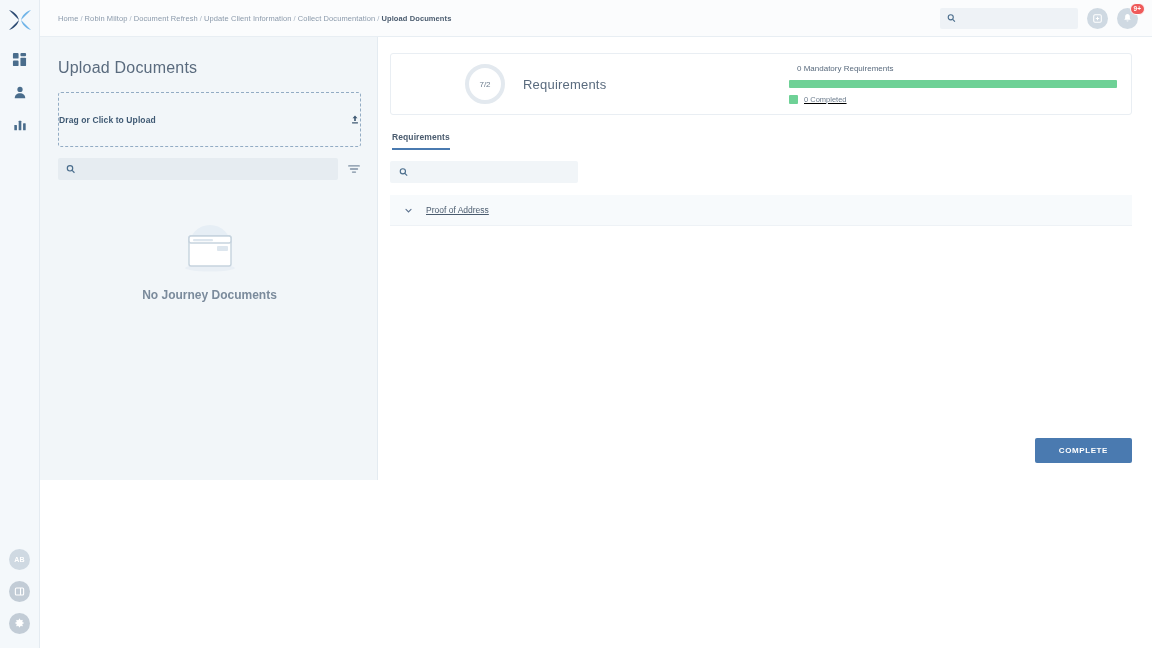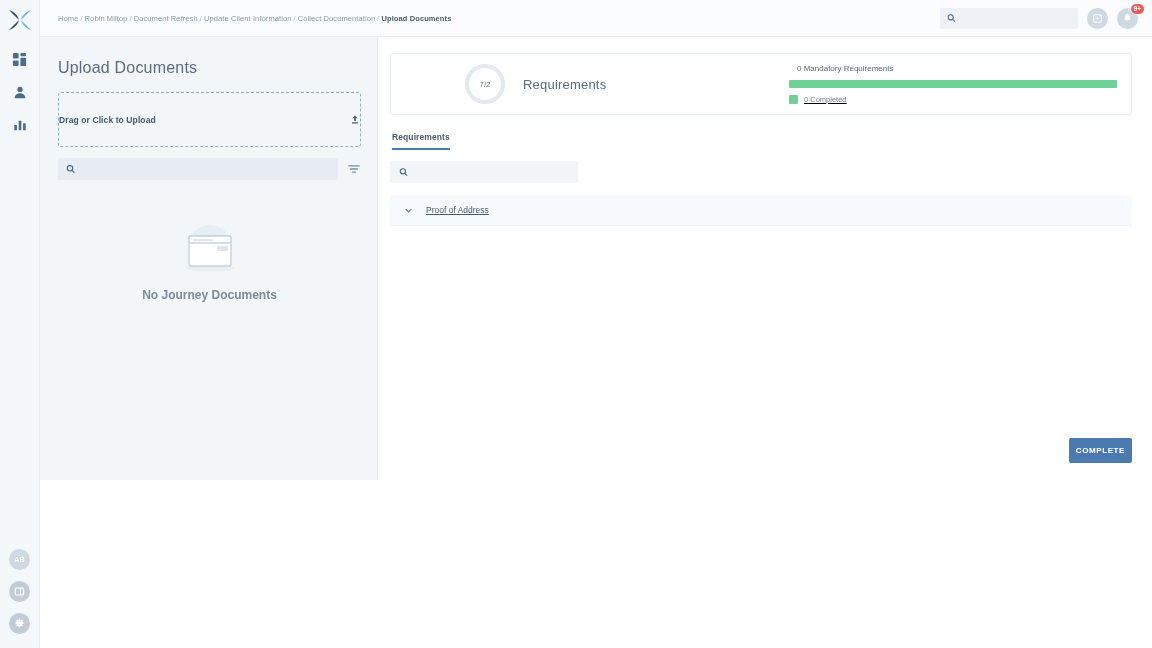--- a/index.html
+++ b/index.html
@@ -144,21 +144,21 @@
     display: flex; align-items: center; gap: 13px; padding-left: 14px; cursor: pointer;
   }
   .acc-row + .acc-row { margin-top: 10px; }
   .acc-label { font-size: 8.5px; color: #4a5b6e; text-decoration: underline; }
   .chev { width: 9px; height: 9px; color: #5e7siz; color: #5e7490; display: flex; align-items: center; }
 
   .complete-btn {
     position: absolute; right: 20px; bottom: 17px;
     background: #4a7ab0; color: #fff; border: none;
     font-size: 8px; font-weight: bold; letter-spacing: .6px;
-    padding: 8px 7px; border-radius: 2px; cursor: pointer;
+    padding: 8px 24px; border-radius: 2px; cursor: pointer;
     font-family: "Liberation Sans", sans-serif;
   }
 </style>
 </head>
 <body>
 
 <div class="app">
 
   <div class="rail">
     <div class="rail-logo">

